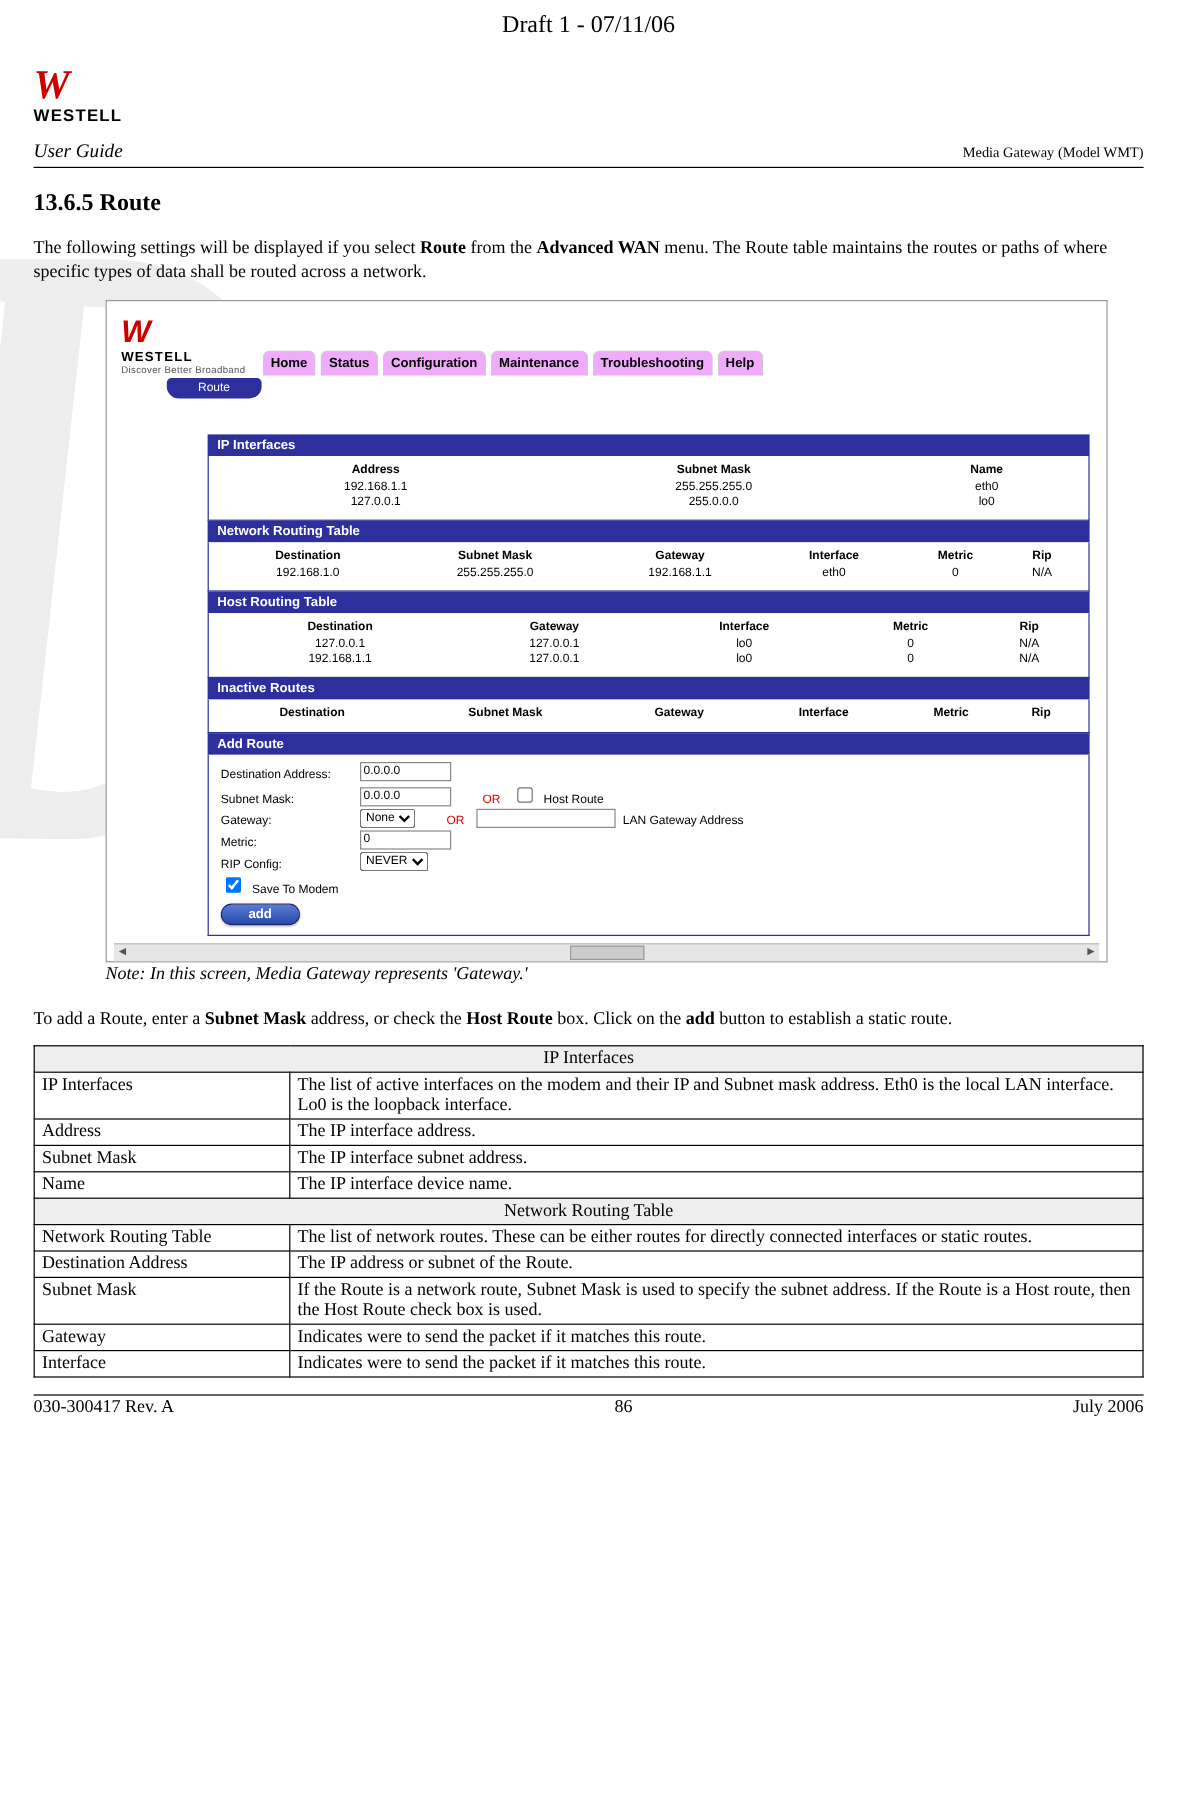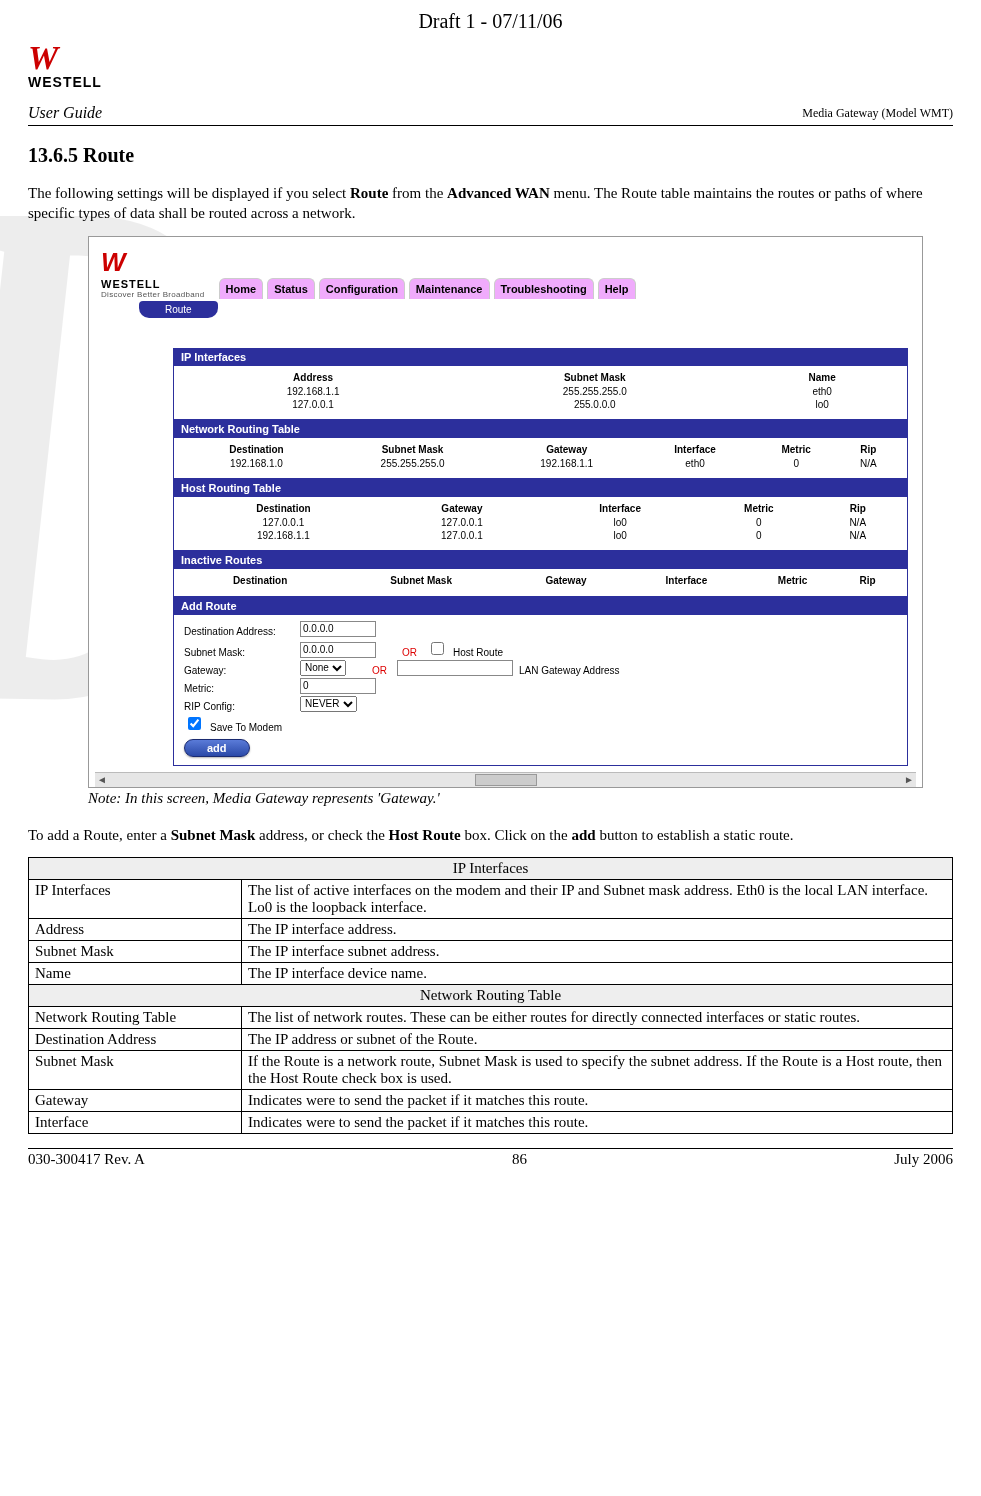--- a/index.html
+++ b/index.html
@@ -6,21 +6,21 @@
     font-family: "Times New Roman", Times, serif;
     font-size: 15px;
     margin: 0;
     padding: 10px 28px 20px 28px;
     background: #fff;
     color: #000;
   }
   .draft-header {
     text-align: center;
     font-size: 20px;
-    margin-bottom: 8px;
+    margin-bottom: 22px;
   }
   .top-row {
     display: flex;
     justify-content: space-between;
     align-items: flex-end;
     border-bottom: 1px solid #000;
     padding-bottom: 4px;
     margin-bottom: 18px;
   }
   .logo-col { line-height: 1; }

